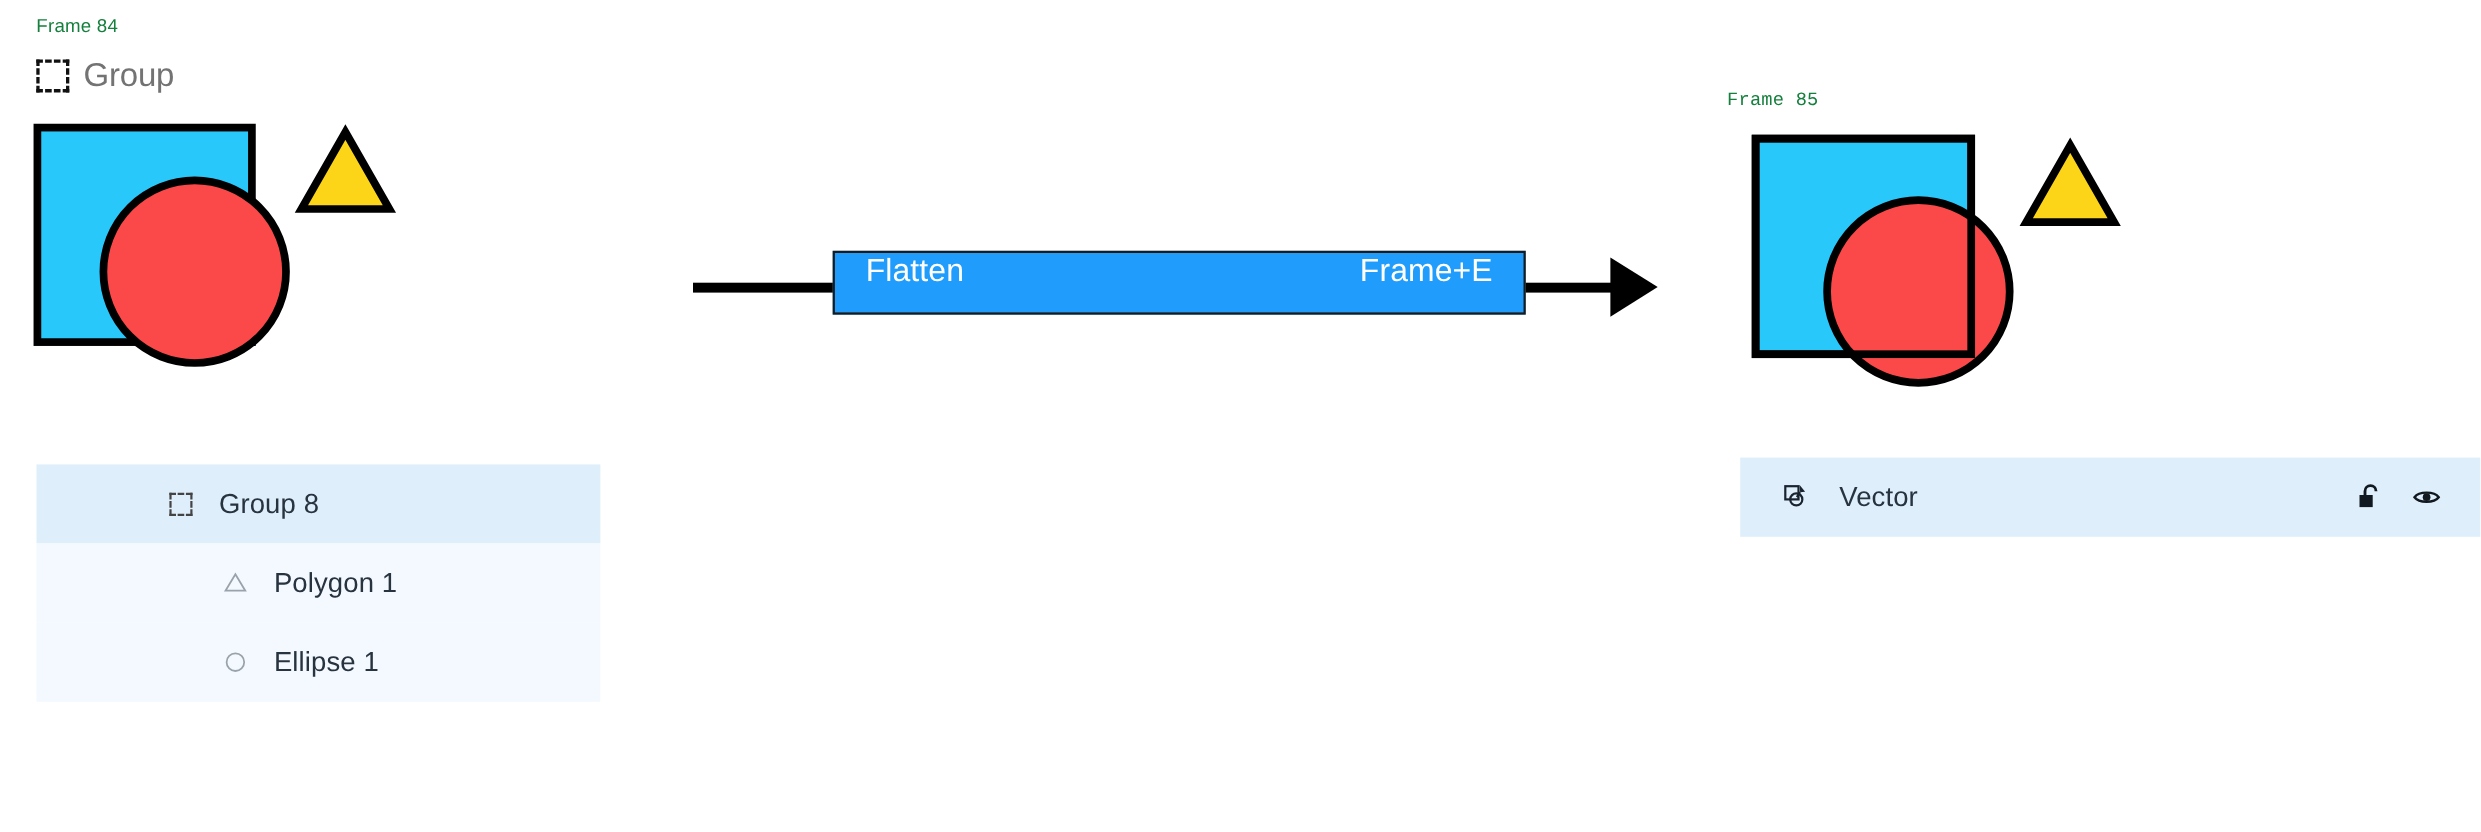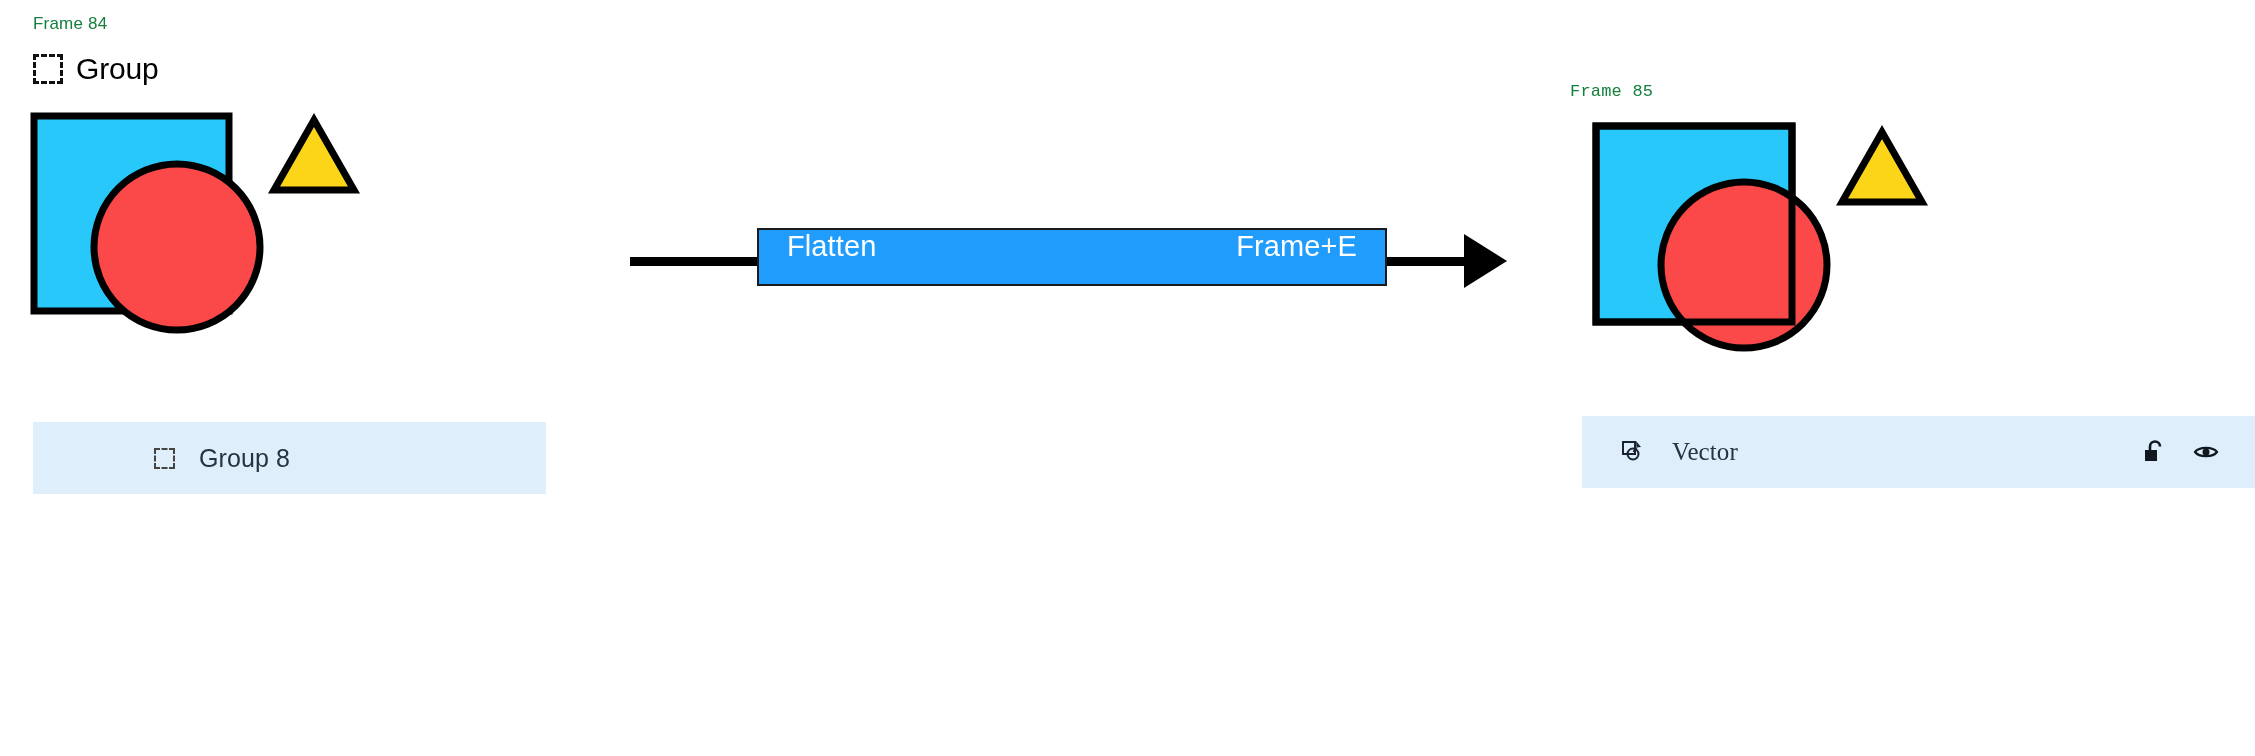--- a/index.html
+++ b/index.html
@@ -28,21 +28,21 @@
 
   
   .group-header {
     display: flex;
     align-items: center;
     gap: 13px;
     white-space: nowrap;
   }
   .group-header-label {
     font-size: 30px;
-    color: #000000;
+    color: #737373;
     letter-spacing: -0.2px;
   }
 
   
   .group-icon {
     width: 30px;
     height: 30px;
     box-sizing: border-box;
     border: 3px dashed #111;
     display: block;
@@ -174,21 +174,39 @@
 <div class="layers-panel" style="left:33px; top:422px; width:513px; height:266px;">
 
   <div class="layer-row selected">
     <span class="indent-1"></span>
     <span class="layer-icon">
       <span class="group-icon small"></span>
     </span>
     <span class="layer-label">Group 8</span>
   </div>
 
-
+  <div class="layer-row child">
+    <span class="indent-2"></span>
+    <span class="layer-icon">
+      <svg width="24" height="24" viewBox="0 0 24 24">
+        <polygon points="12,4 21,19 3,19" fill="none" stroke="#9aa3ab" stroke-width="1.6"></polygon>
+      </svg>
+    </span>
+    <span class="layer-label">Polygon 1</span>
+  </div>
+
+  <div class="layer-row child">
+    <span class="indent-2"></span>
+    <span class="layer-icon">
+      <svg width="24" height="24" viewBox="0 0 24 24">
+        <circle cx="12" cy="12" r="8" fill="none" stroke="#9aa3ab" stroke-width="1.6"></circle>
+      </svg>
+    </span>
+    <span class="layer-label">Ellipse 1</span>
+  </div>
 
 </div>
 
 <div class="arrow-line" style="left:630px; top:257px; width:130px;"></div>
 
 <div class="menu-item" style="left:757px; top:228px; width:630px; height:58px;">
   <span class="m-label">Flatten</span>
   <span class="m-shortcut">Frame+E</span>
 </div>
 
@@ -203,21 +221,21 @@
     <rect x="14" y="16" width="196" height="196" fill="#28c8fb" stroke="#000000" stroke-width="7"></rect>
 
     <polygon points="300,22 340,92 260,92" fill="#fcd518" stroke="#000000" stroke-width="7" stroke-linejoin="miter"></polygon>
 
     <circle cx="162" cy="155" r="83" fill="#fb4848" stroke="#000000" stroke-width="7"></circle>
 
     <rect x="14" y="16" width="196" height="196" fill="none" stroke="#000000" stroke-width="7"></rect>
   </svg>
 </div>
 
-<div class="vector-row" style="left:1582px; top:416px; width:673px;font-family:Liberation Serif, serif;">
+<div class="vector-row" style="left:1582px; top:416px; width:673px;">
   <span class="v-left">
     <span class="layer-icon">
       <svg width="26" height="26" viewBox="0 0 26 26">
         <rect x="3" y="3" width="12" height="12" fill="none" stroke="#1a2430" stroke-width="2"></rect>
         <circle cx="13" cy="15" r="5.5" fill="none" stroke="#1a2430" stroke-width="2"></circle>
         <path d="M16 2 L21 8 L16.5 8.5 Z" fill="#1a2430"></path>
         <path d="M16.4 8.4 L13.5 13" stroke="#1a2430" stroke-width="2"></path>
       </svg>
     </span>
     <span class="v-label">Vector</span>

